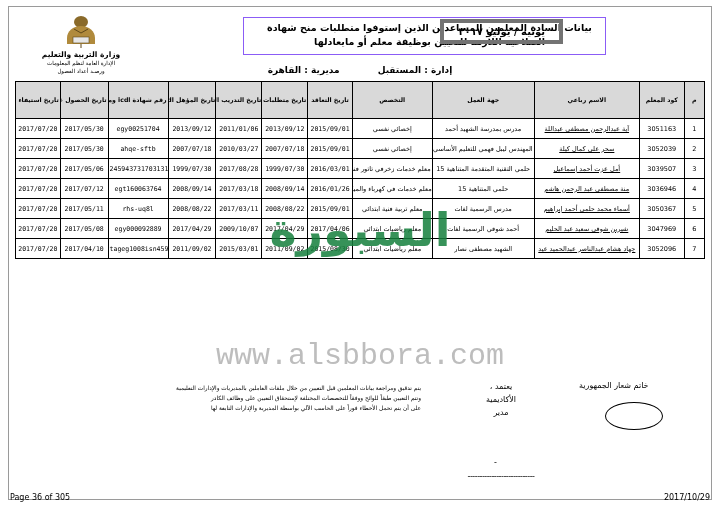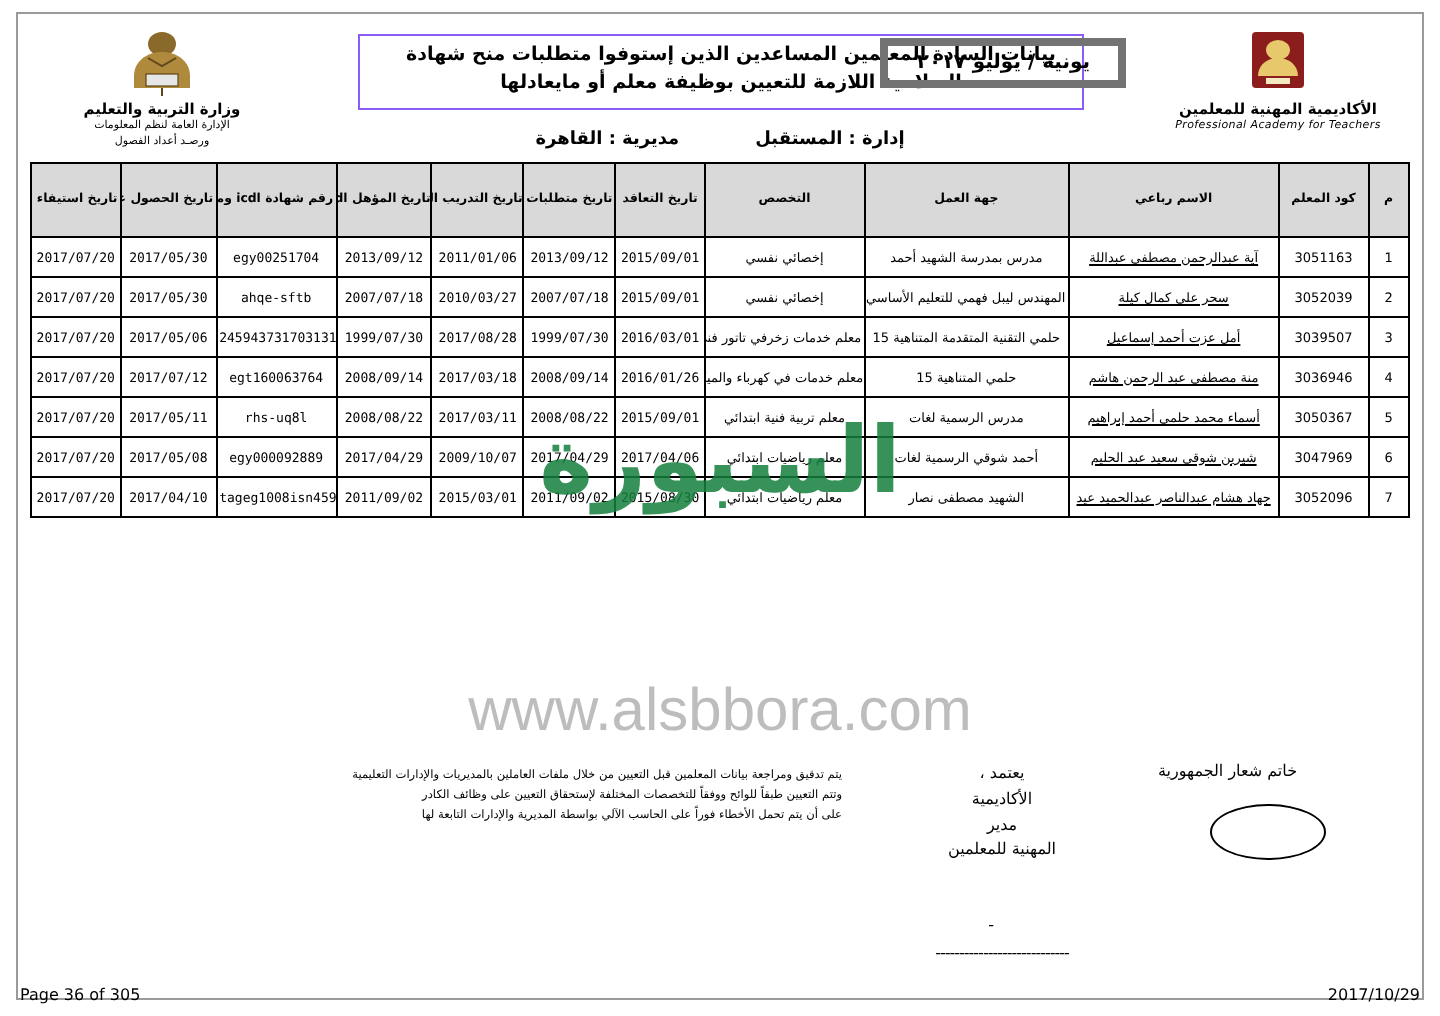--- a/index.html
+++ b/index.html
@@ -148,21 +148,21 @@
     color: #15803d;
     opacity: .85;
     pointer-events: none;
     letter-spacing: 2px;
   }
   .wm-url {
     position: absolute;
     left: 0; right: 0;
     top: 332px;
     text-align: center;
-    font-family: Liberation Sans, sans-serif;
+    font-family: Liberation Mono, monospace;
     font-size: 30px;
     color: #bdbdbd;
     direction: ltr;
     pointer-events: none;
   }
 
   
   .footer {
     position: absolute;
     left: 0; right: 0;
@@ -253,32 +253,20 @@
       </div>
       <div class="hdr-line-1">وزارة التربية والتعليم</div>
       <div class="hdr-line-2">الإدارة العامة لنظم المعلومات</div>
       <div class="hdr-line-3">ورصـد أعداد الفصول</div>
     </div>
 
     <div class="title-area">
       <div class="doc-title">بيانات السادة المعلمين المساعدين الذين إستوفوا متطلبات منح شهادة الصلاحية اللازمة للتعيين بوظيفة معلم أو مايعادلها</div>
     </div>
 
-    <div class="hdr-block">
-      <div class="crest">
-        <svg width="34" height="36" viewBox="0 0 34 36" xmlns="http://www.w3.org/2000/svg">
-          <rect x="4" y="3" width="26" height="28" rx="2" fill="#8b1d1d"></rect>
-          <ellipse cx="17" cy="12" rx="6" ry="5" fill="#e7c86a"></ellipse>
-          <path d="M17 16 C11 16 7 20 7 25 L27 25 C27 20 23 16 17 16 Z" fill="#e7c86a"></path>
-          <rect x="11" y="26" width="12" height="3" fill="#f4eac2"></rect>
-        </svg>
-      </div>
-      <div class="hdr-line-1">الأكاديمية المهنية للمعلمين</div>
-      <div class="hdr-eng">Professional Academy for Teachers</div>
-    </div>
   </div>
 
   <div class="date-box">يونيه / يوليو ٢٠١٧</div>
 
   <div class="meta-row">
     <div class="meta-item">
       <span>مديرية :</span>
       <span class="val">القاهرة</span>
     </div>
     <div class="meta-item">
@@ -429,21 +417,20 @@
 
     <div class="sig-stamp">
       <div>خاتم شعار الجمهورية</div>
       <div class="stamp-oval"></div>
     </div>
 
     <div class="sig-mid">
       <div>يعتمد ،</div>
       <div>الأكاديمية</div>
       <div>مدير</div>
-      <div>المهنية للمعلمين</div>
     </div>
 
     <div class="notes">
       <div>يتم تدقيق ومراجعة بيانات المعلمين قبل التعيين من خلال ملفات العاملين بالمديريات والإدارات التعليمية</div>
       <div>وتتم التعيين طبقاً للوائح ووفقاً للتخصصات المختلفة لإستحقاق التعيين على وظائف الكادر</div>
       <div>على أن يتم تحمل الأخطاء فوراً على الحاسب الآلي بواسطة المديرية والإدارات التابعة لها</div>
     </div>
 
     <div class="dash-small">-</div>
     <div class="dashes">----------------------------</div>

